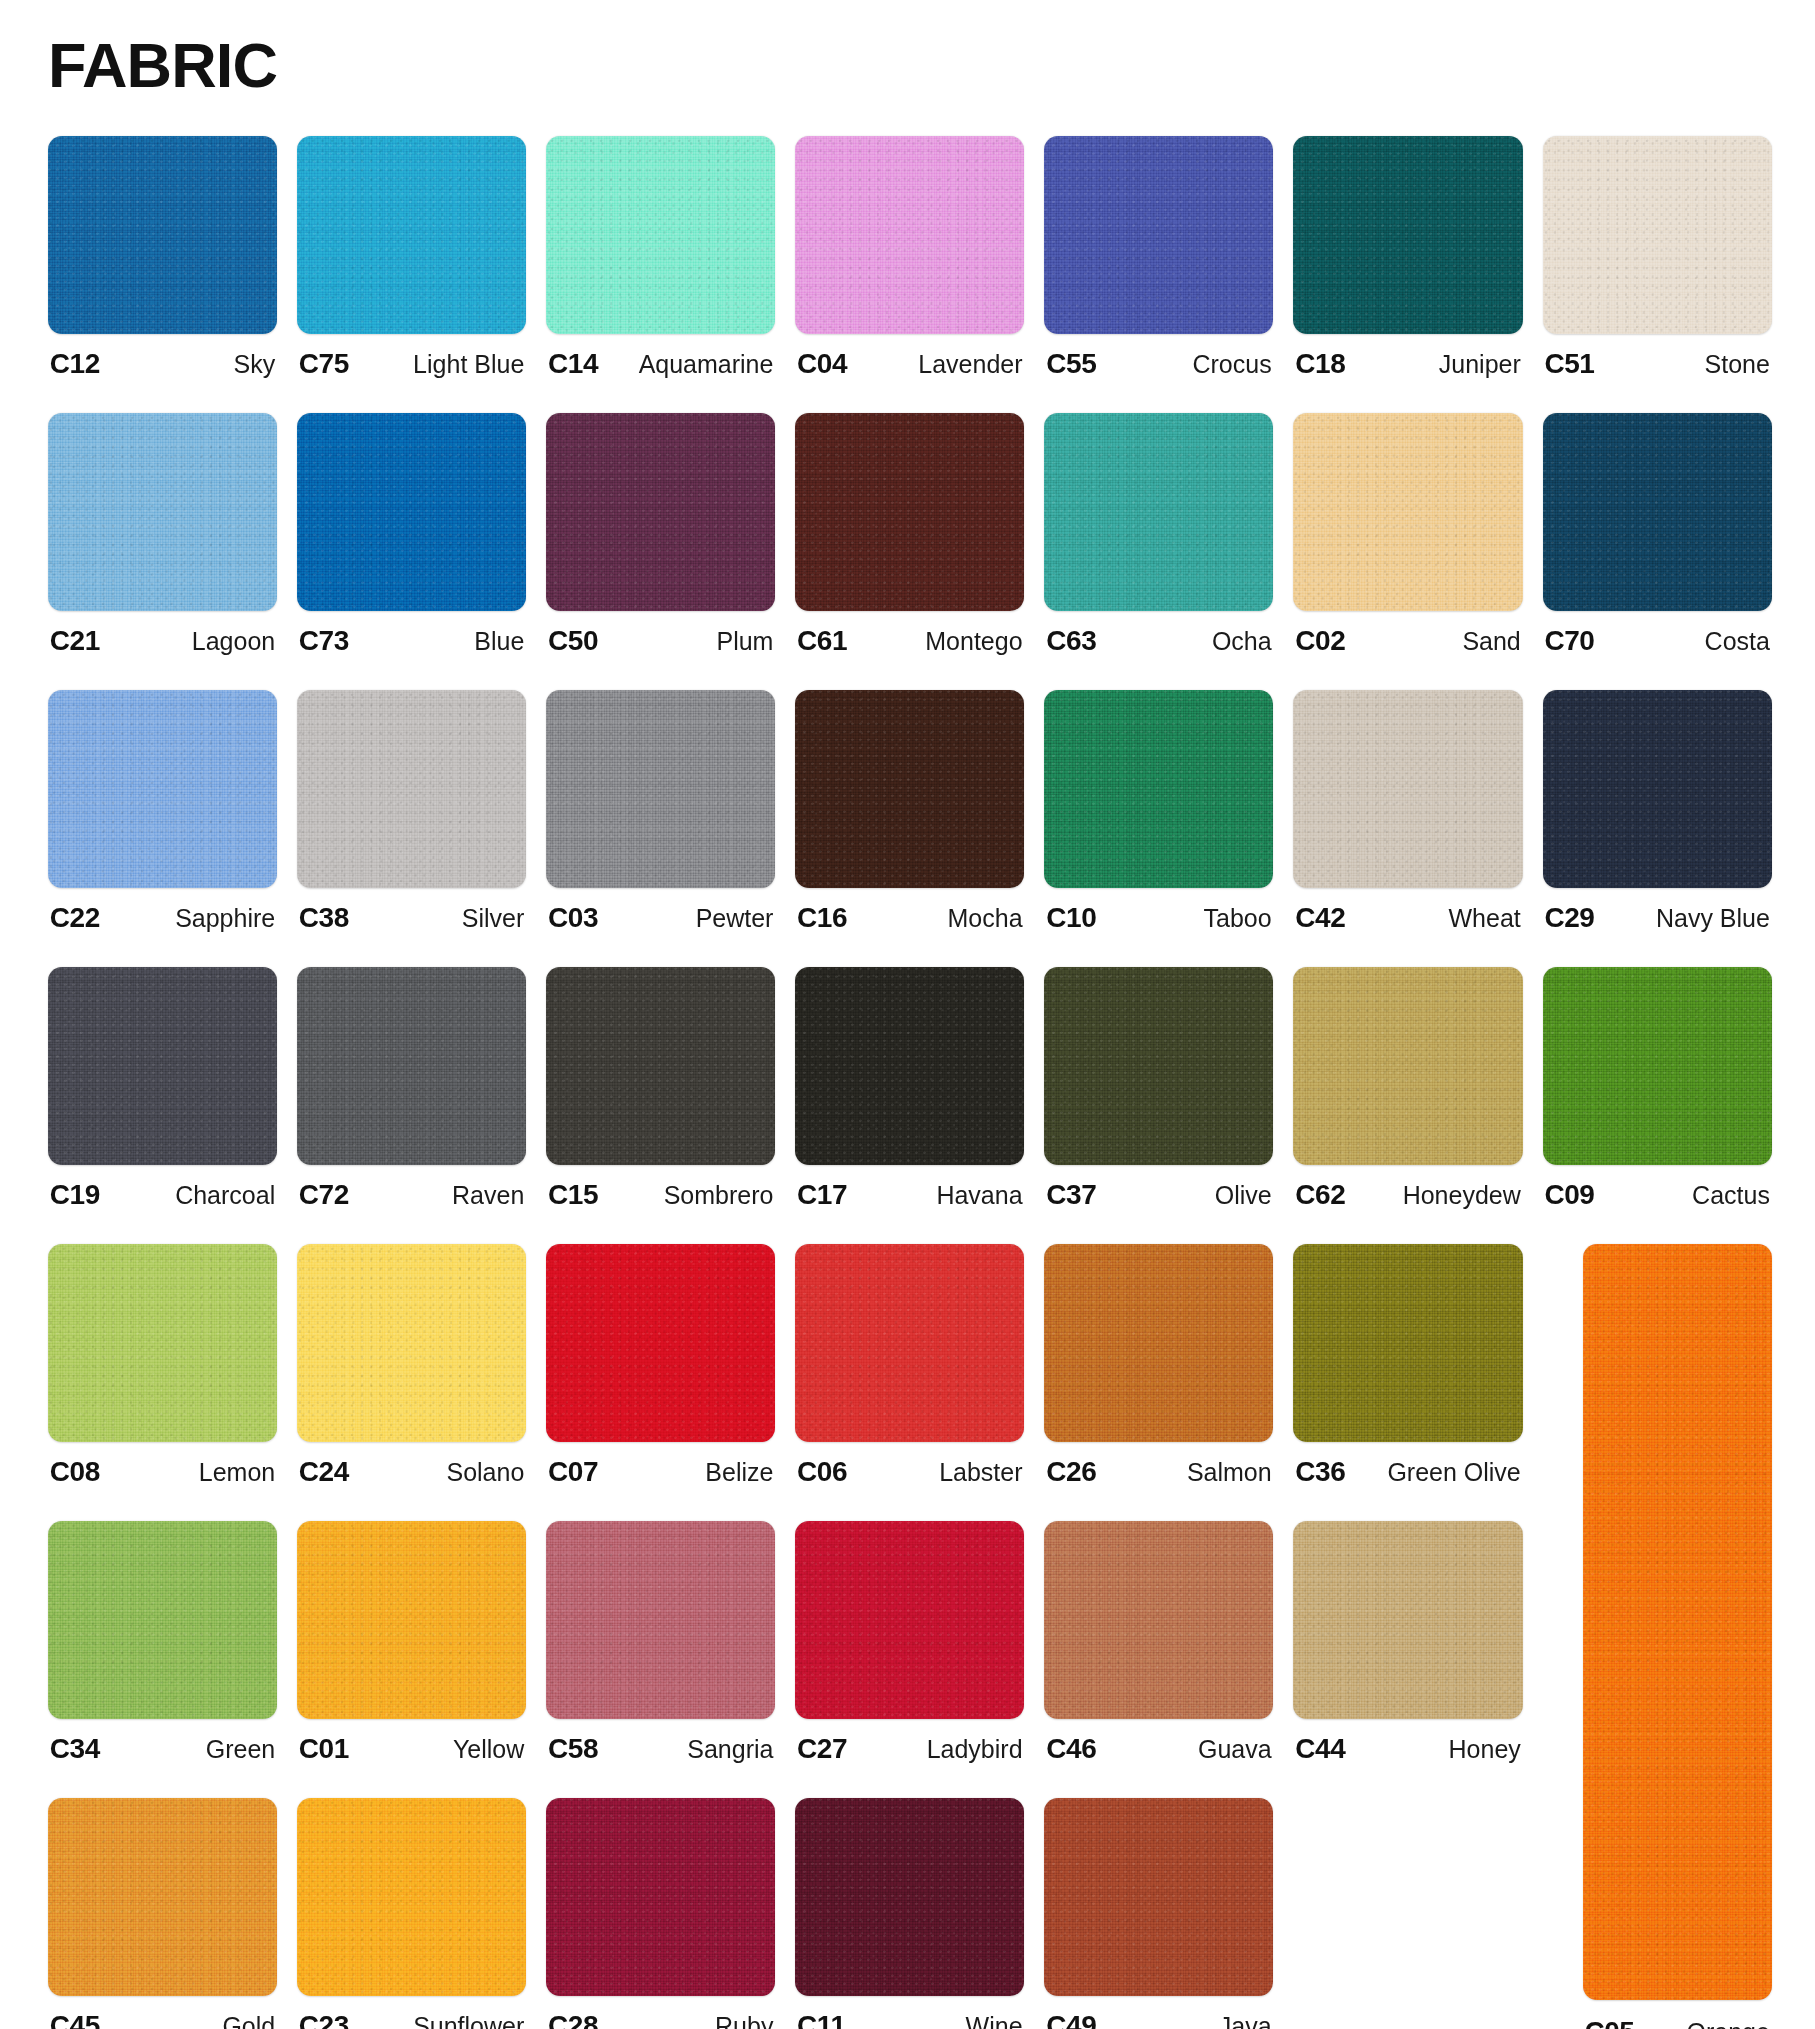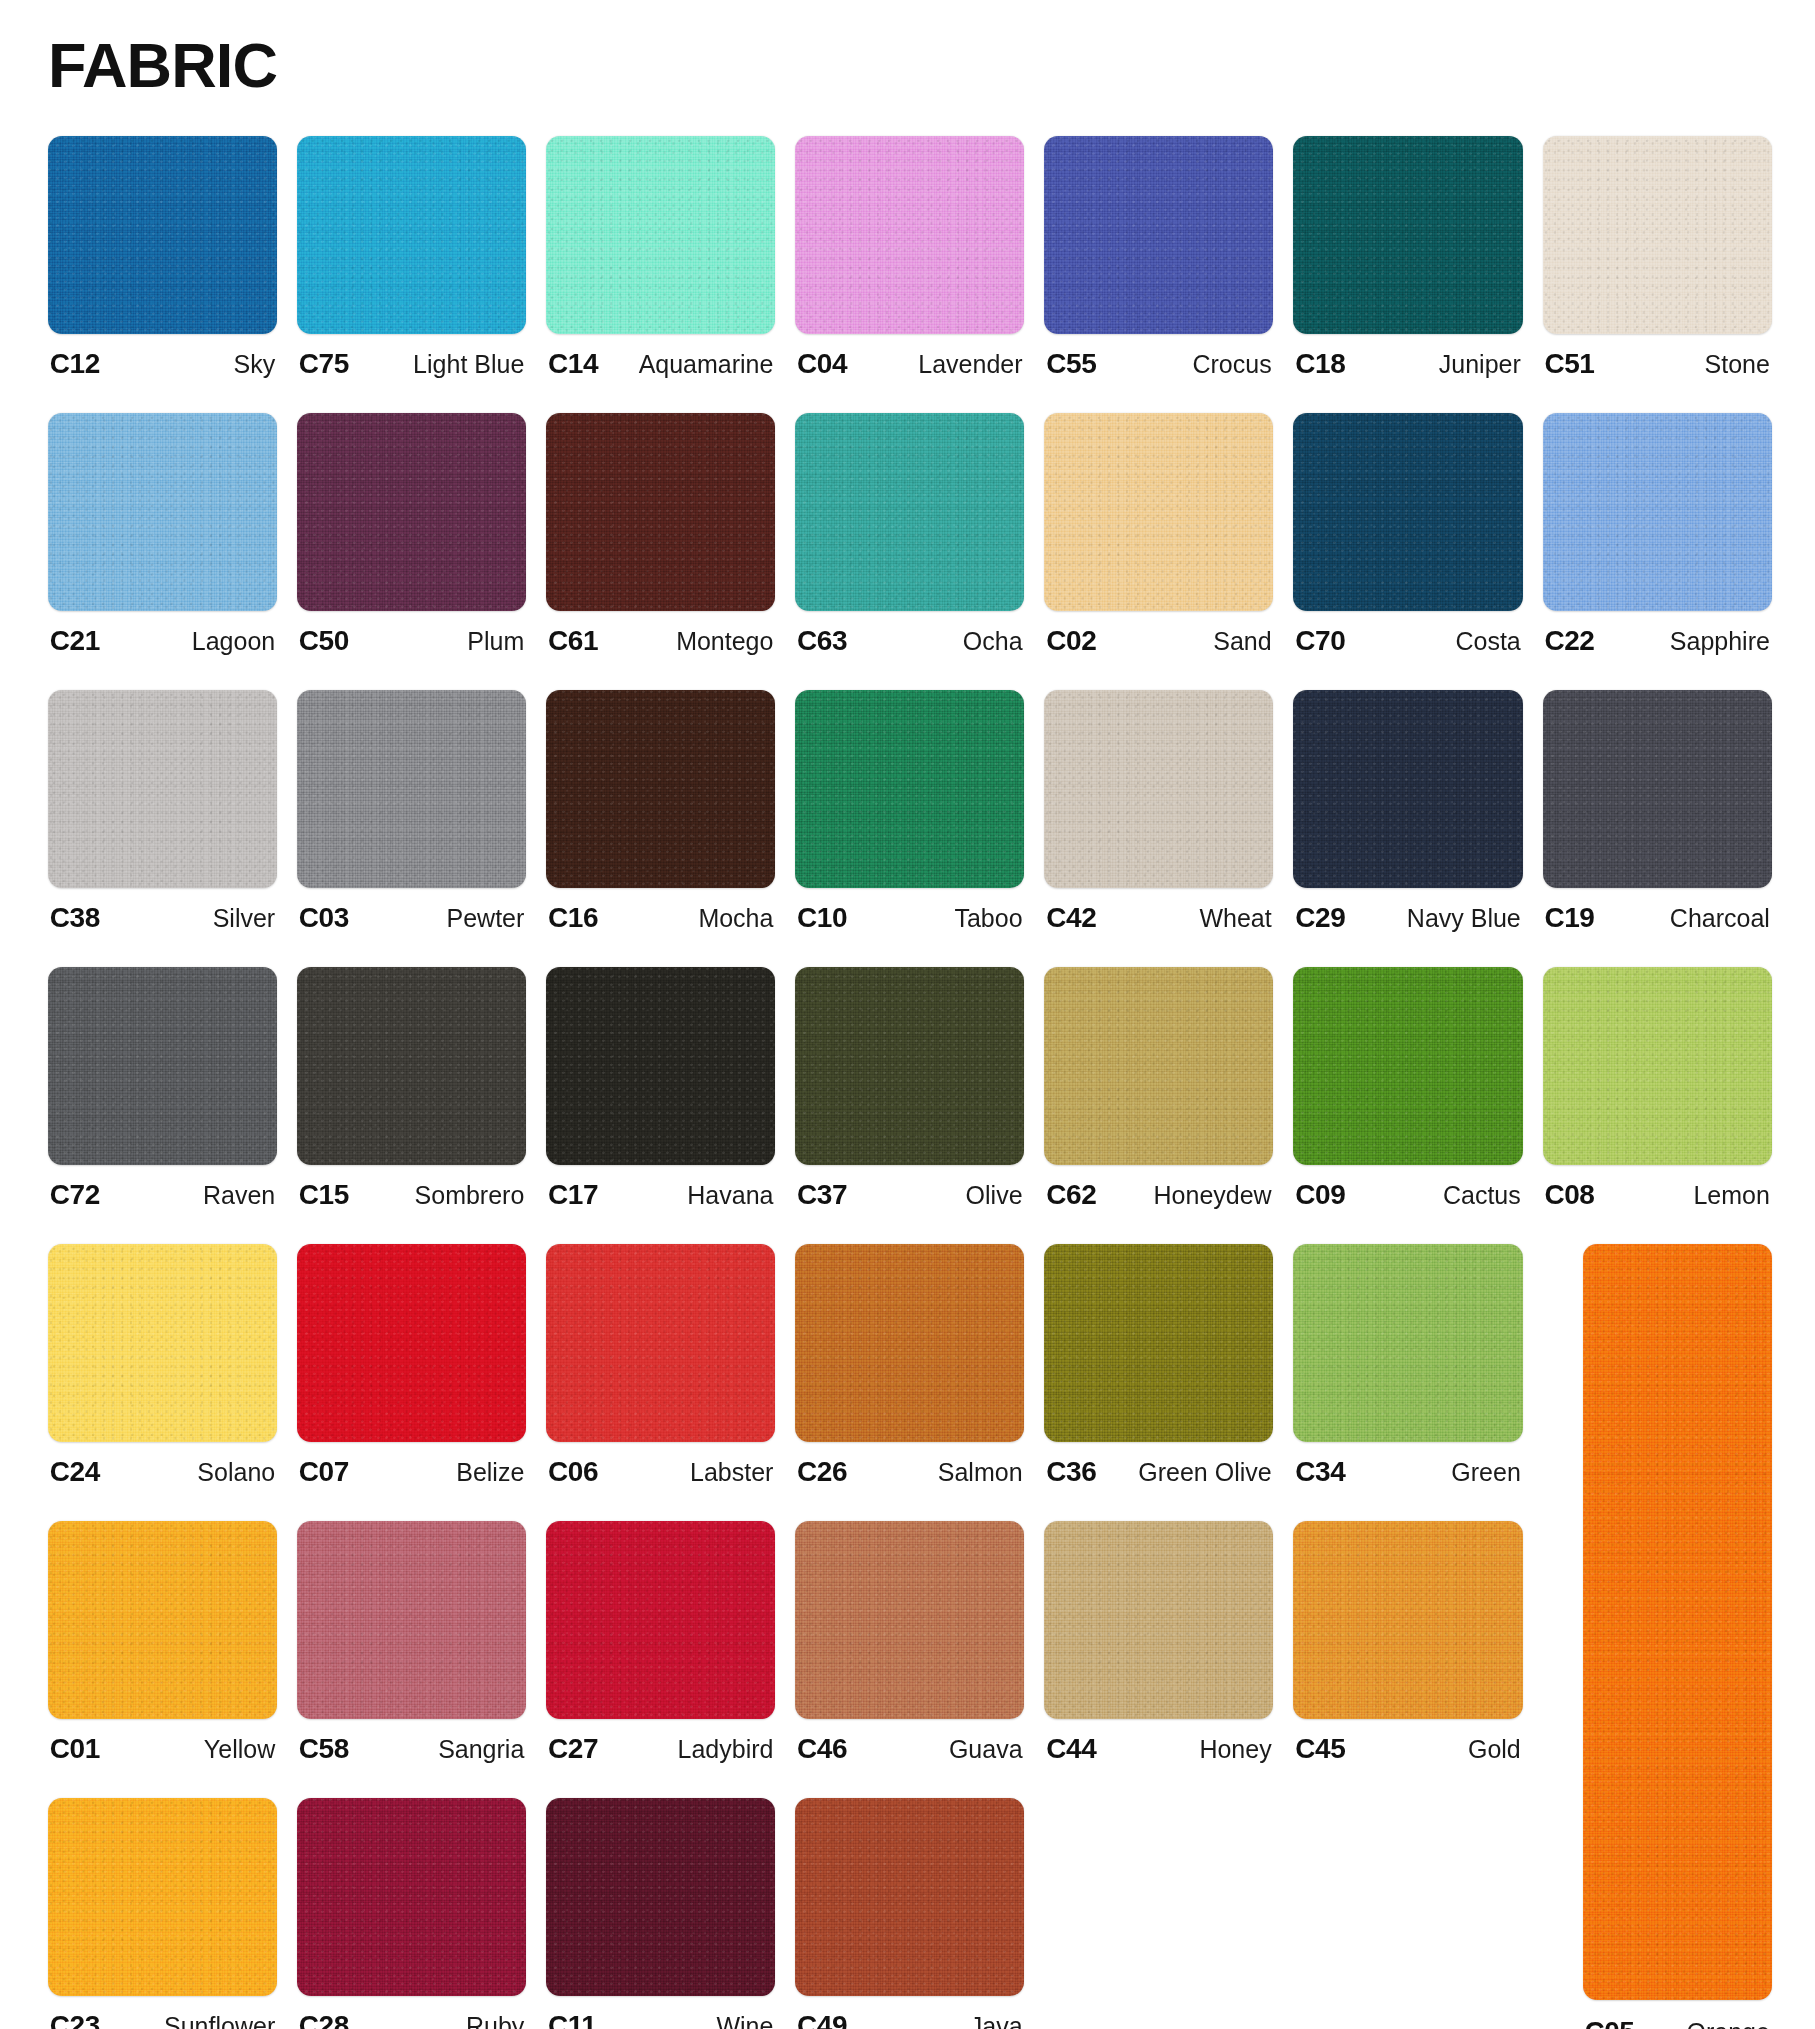--- a/index.html
+++ b/index.html
@@ -194,20 +194,27 @@
         </div>
       </div>
       <div class="cell">
         <div class="swatch" style="background-color: rgb(123, 182, 221);"></div>
         <div class="label">
           <span class="code">C21</span>
           <span class="name">Lagoon</span>
         </div>
       </div>
       <div class="cell">
+        <div class="swatch" style="background-color: rgb(5, 99, 172);"></div>
+        <div class="label">
+          <span class="code">C73</span>
+          <span class="name">Blue</span>
+        </div>
+      </div>
+      <div class="cell">
         <div class="swatch" style="background-color: rgb(93, 43, 72);"></div>
         <div class="label">
           <span class="code">C50</span>
           <span class="name">Plum</span>
         </div>
       </div>
       <div class="cell">
         <div class="swatch" style="background-color: rgb(81, 33, 28);"></div>
         <div class="label">
           <span class="code">C61</span>

